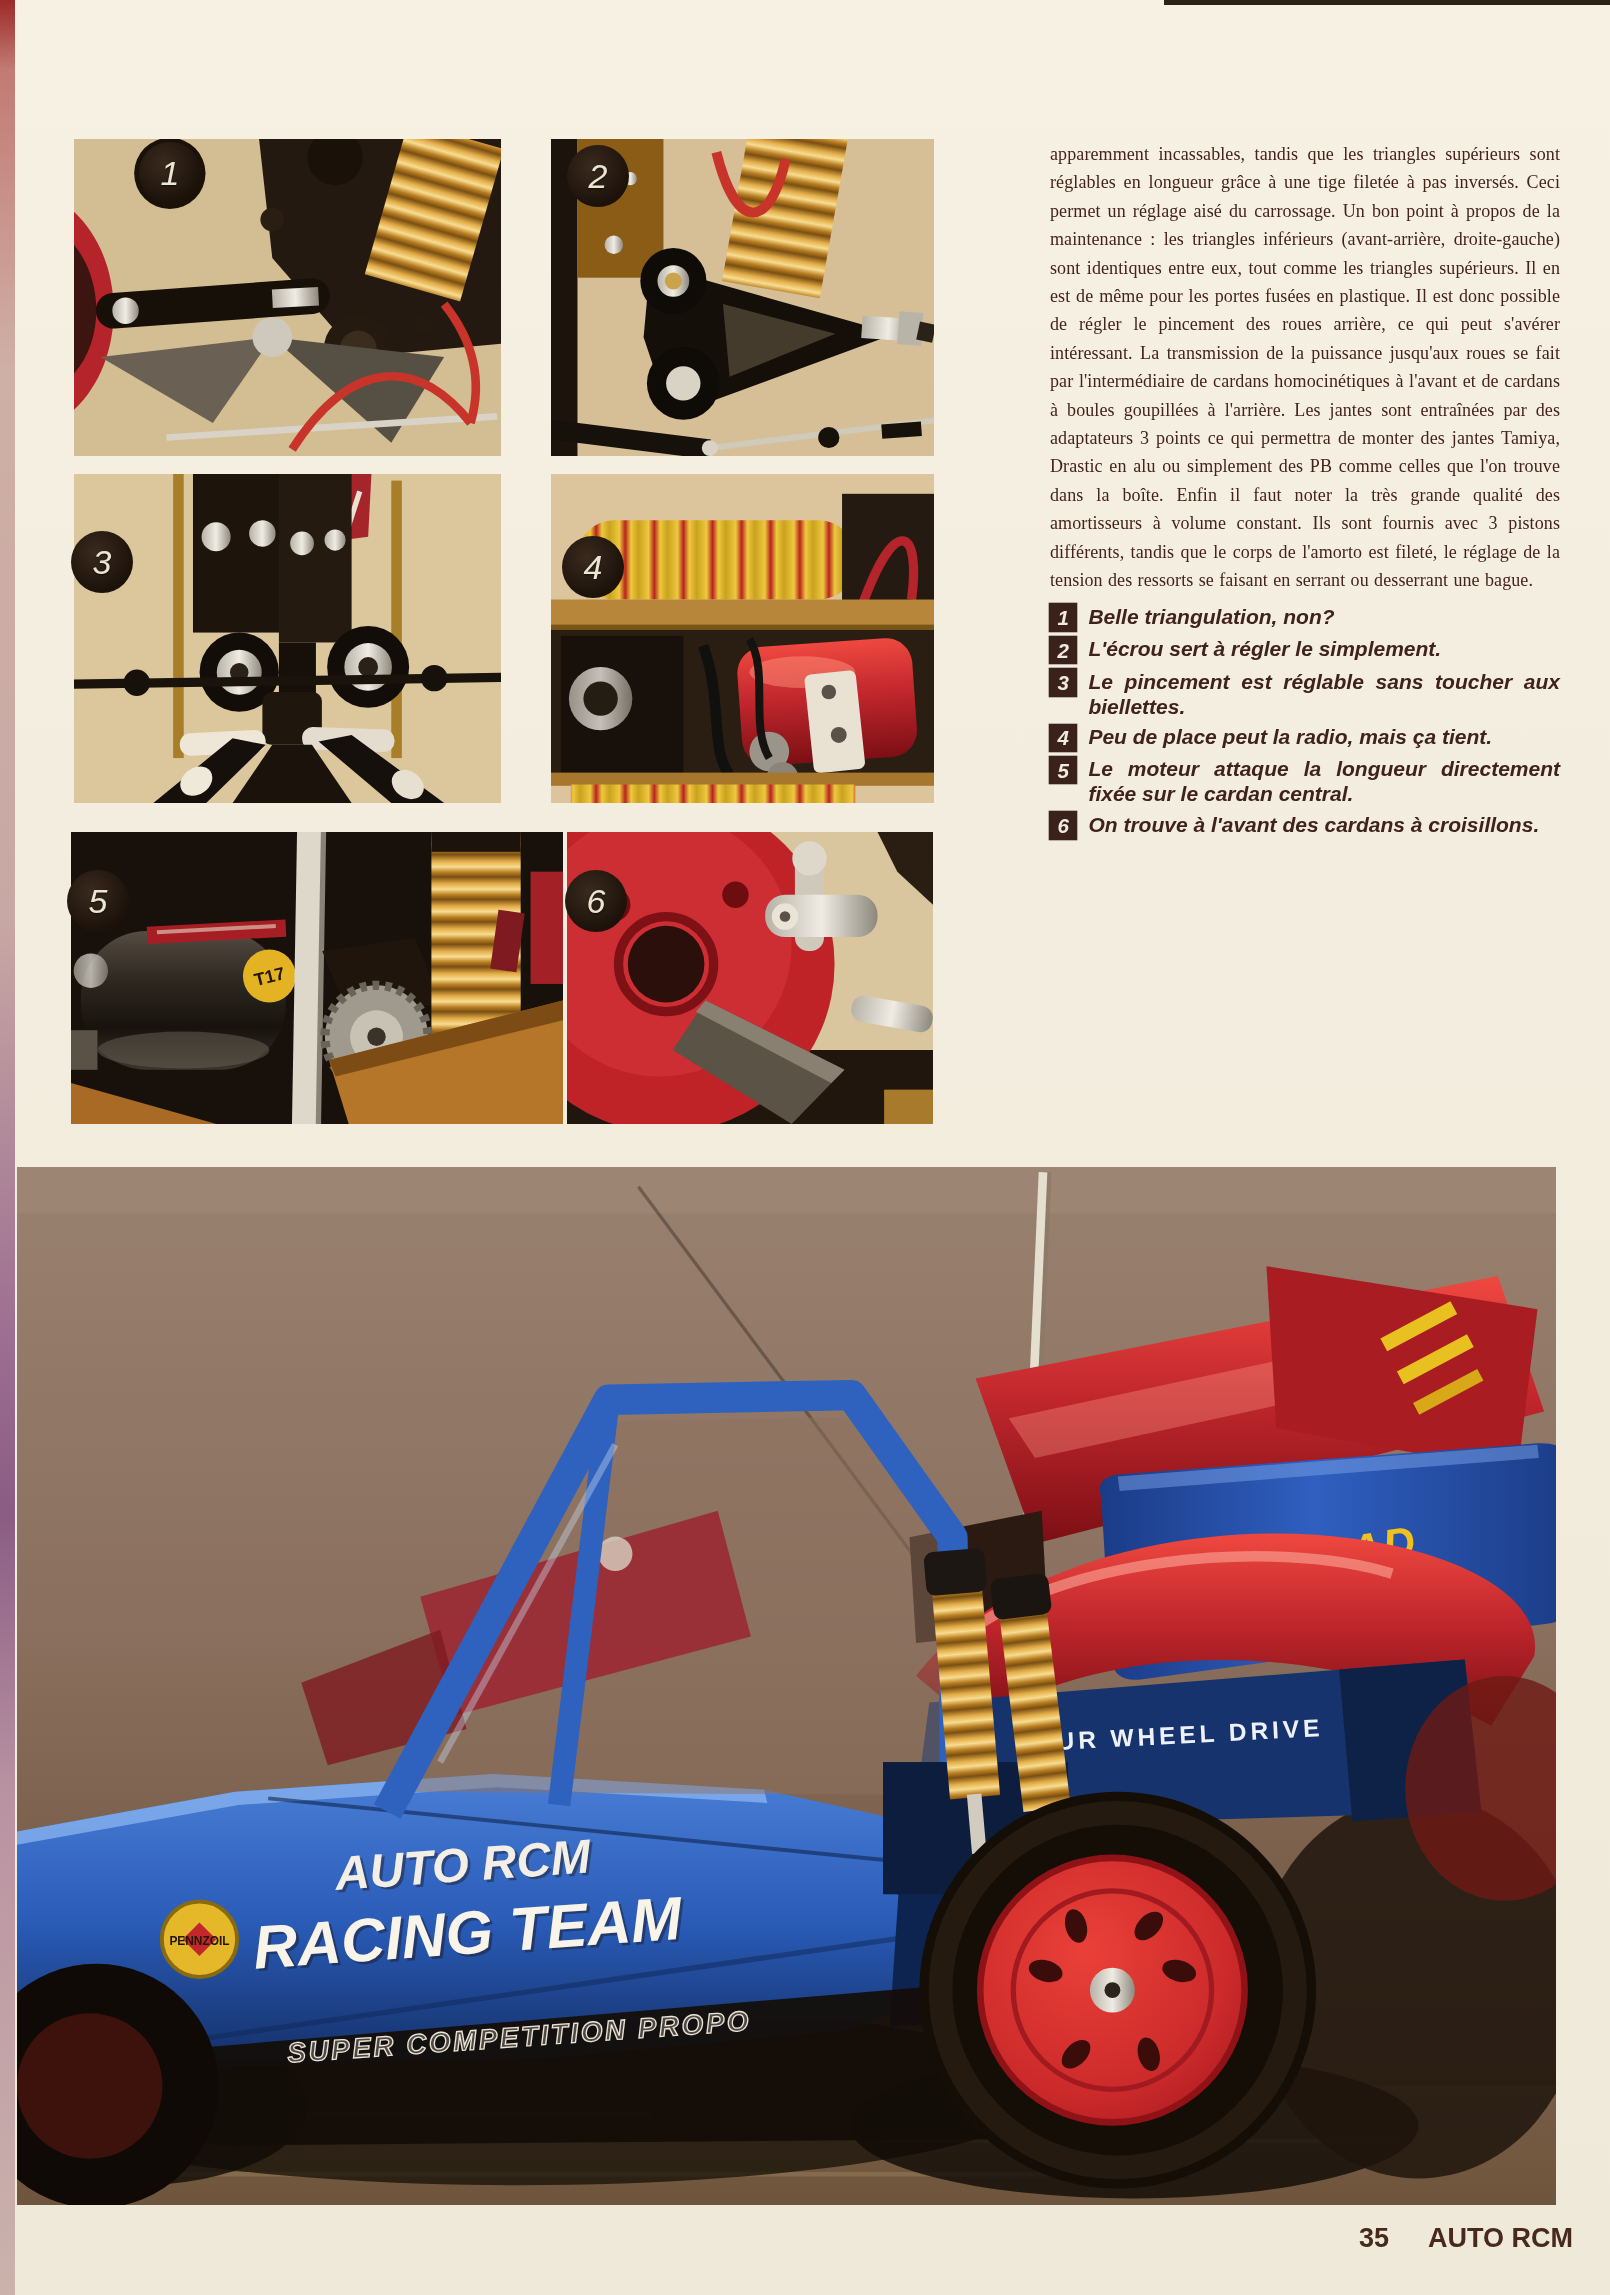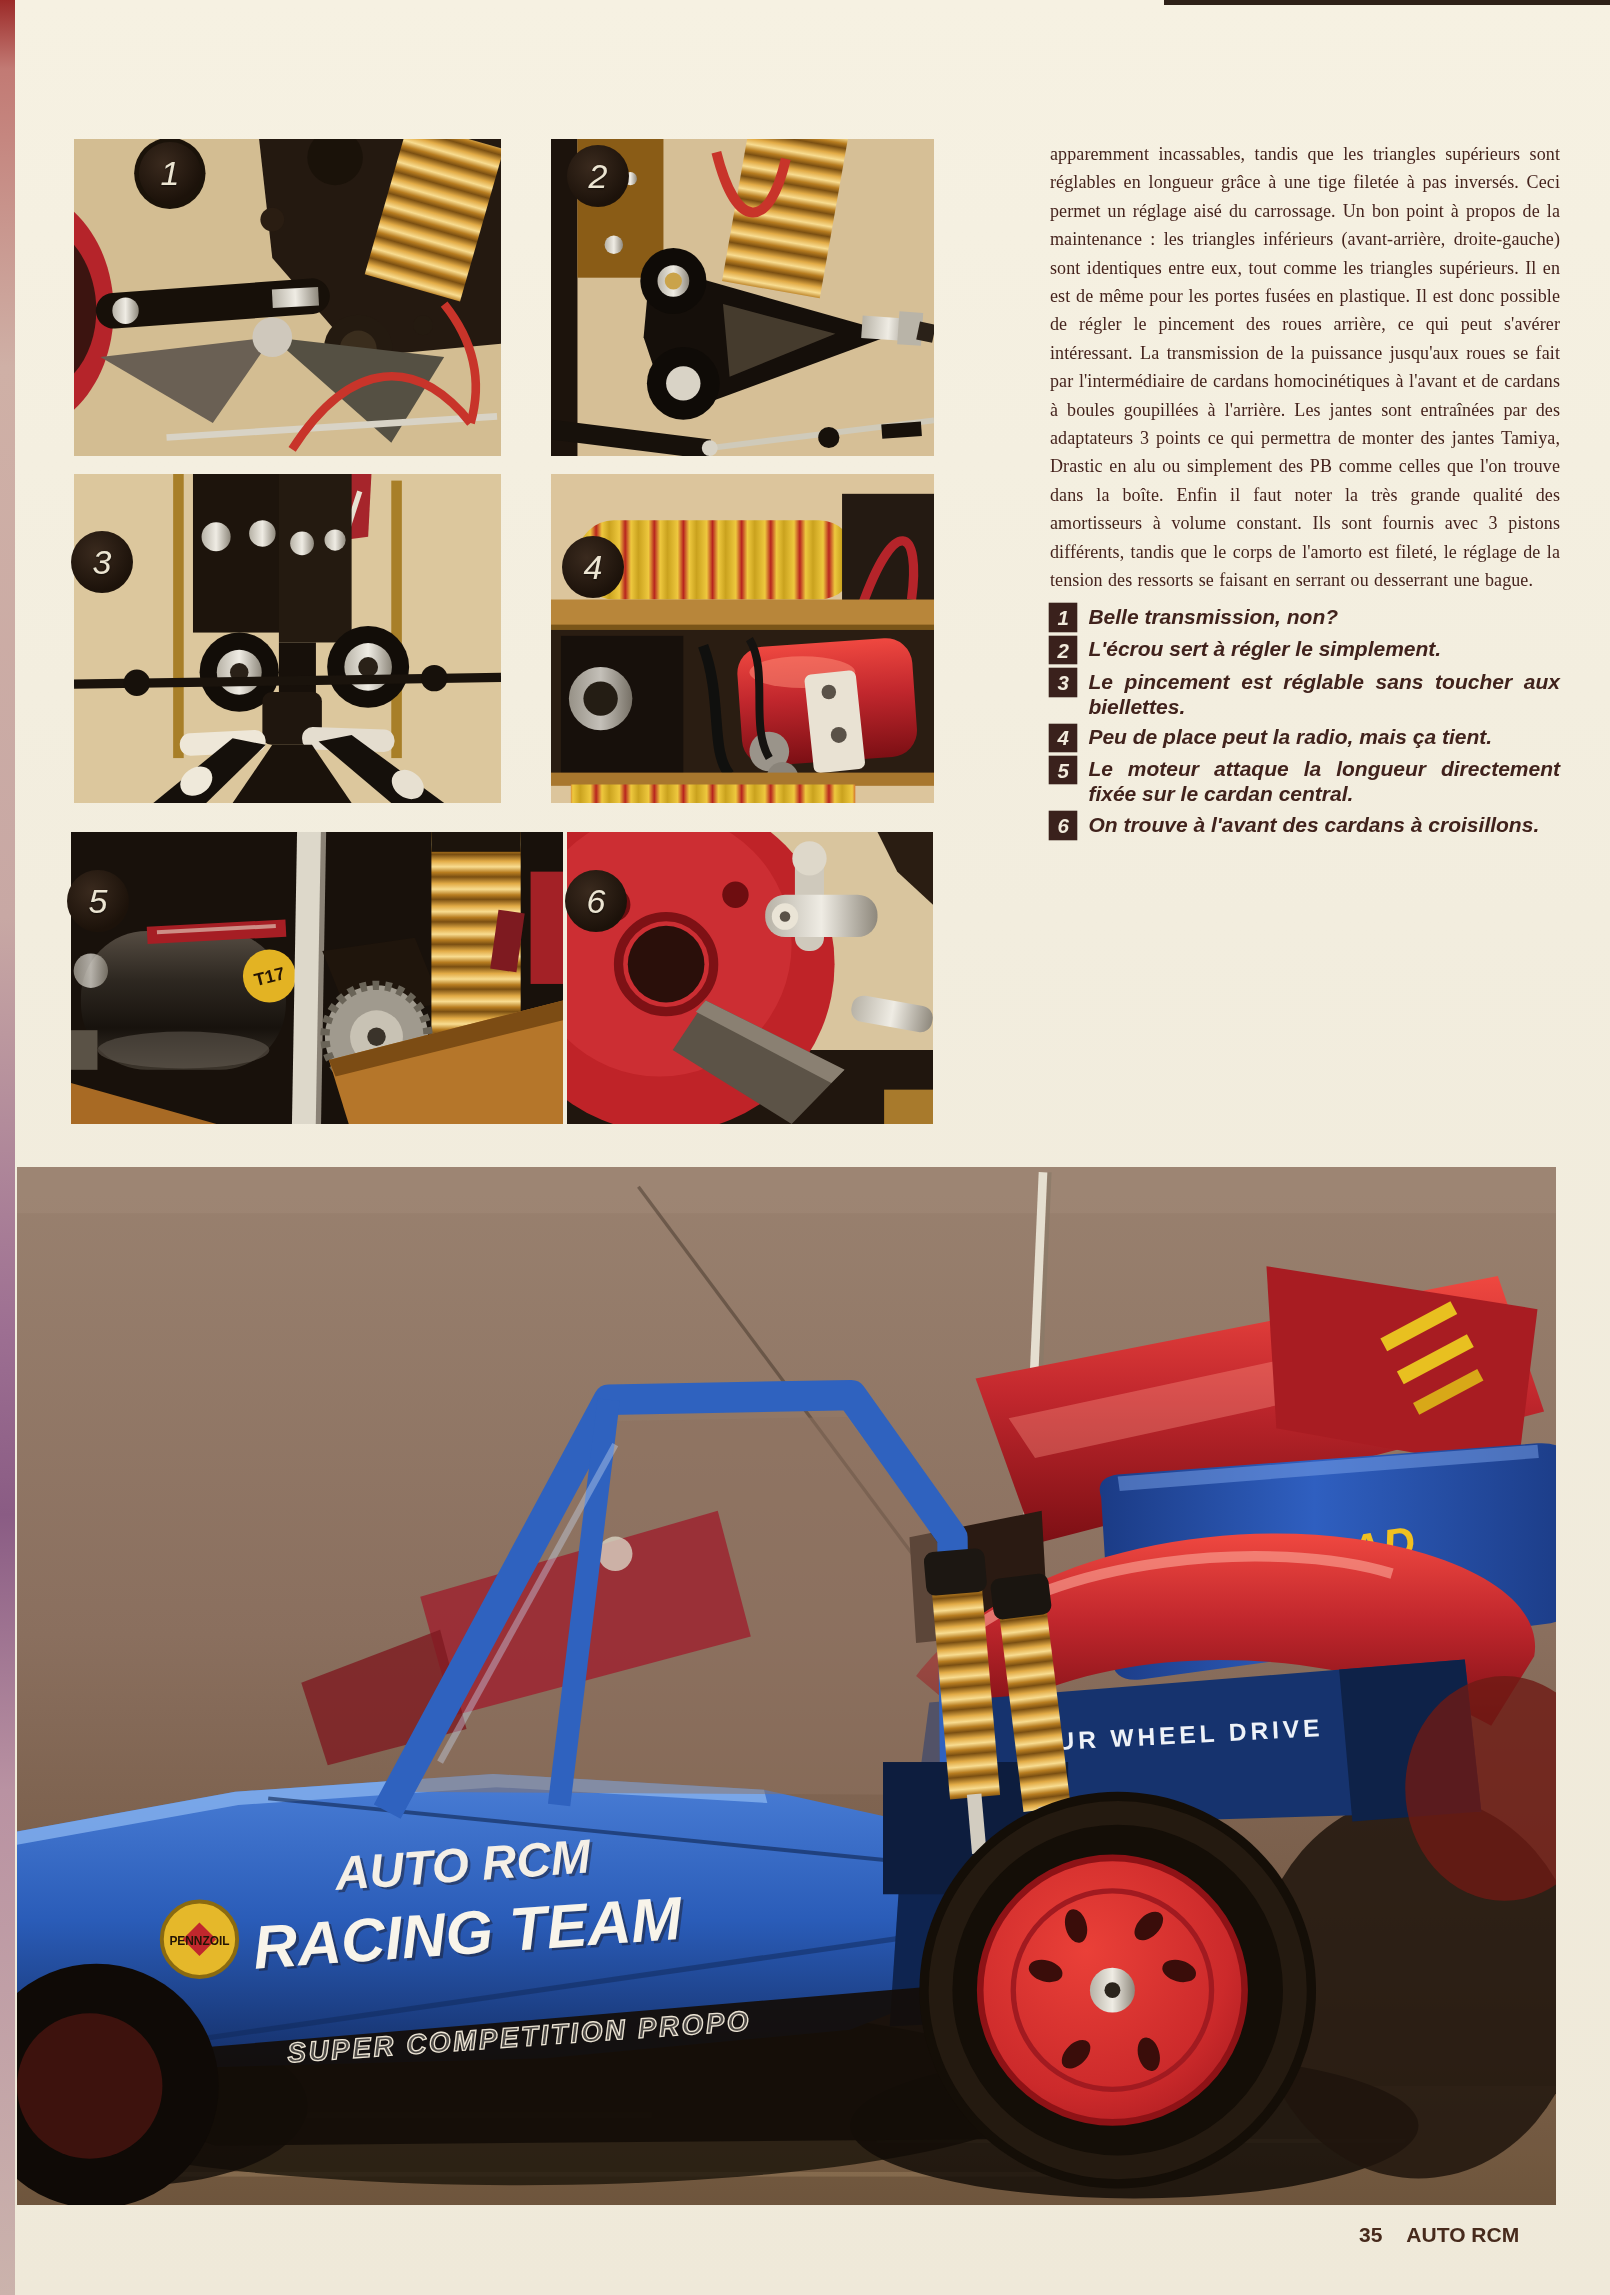--- a/index.html
+++ b/index.html
@@ -40,22 +40,22 @@
     font-family:"Liberation Sans",sans-serif;font-style:italic;font-weight:700;
     font-size:21px;line-height:25px;color:#40221c;}
   .caption-num{flex:0 0 26.4px;width:26.4px;height:26.4px;margin-top:0.7px;background:#3a211c;
     color:#f2ebdc;display:flex;align-items:center;justify-content:center;
     font-size:20.5px;font-style:italic;font-weight:700;box-shadow:0 0 0 1.3px #3a211c;}
   .caption-text{flex:1;text-align:justify;}
 
   .car-photo{position:absolute;left:16.5px;top:1167px;width:1539px;height:1038px;overflow:hidden;}
   .car-photo svg{display:block;width:100%;height:100%;}
 
-  .footer{position:absolute;left:1359px;top:2223px;display:flex;gap:24px;
-    font-family:"Liberation Sans",sans-serif;font-weight:700;font-size:21px;color:#472a1c;}
+  .footer{position:absolute;left:1359px;top:2223px;display:flex;gap:39px;
+    font-family:"Liberation Sans",sans-serif;font-weight:700;font-size:27px;color:#472a1c;}
 
   svg text{font-family:"Liberation Sans",sans-serif;}
 </style>
 </head>
 <body>
 
 <svg width="0" height="0" style="position:absolute" aria-hidden="true">
 <defs>
   <linearGradient id="gold" x1="0" y1="0" x2="0" y2="34" gradientUnits="userSpaceOnUse" spreadMethod="repeat">
     <stop offset="0" stop-color="#7a4f12"></stop>
@@ -299,21 +299,21 @@
     </div>
   <div class="photo-badge b6">
       <span>6</span>
     </div>
 
   <aside class="text-col">
     <p class="body-text">apparemment incassables, tandis que les triangles supérieurs sont réglables en longueur grâce à une tige filetée à pas inversés. Ceci permet un réglage aisé du carrossage. Un bon point à propos de la maintenance : les triangles inférieurs (avant-arrière, droite-gauche) sont identiques entre eux, tout comme les triangles supérieurs. Il en est de même pour les portes fusées en plastique. Il est donc possible de régler le pincement des roues arrière, ce qui peut s'avérer intéressant. La transmission de la puissance jusqu'aux roues se fait par l'intermédiaire de cardans homocinétiques à l'avant et de cardans à boules goupillées à l'arrière. Les jantes sont entraînées par des adaptateurs 3 points ce qui permettra de monter des jantes Tamiya, Drastic en alu ou simplement des PB comme celles que l'on trouve dans la boîte. Enfin il faut noter la très grande qualité des amortisseurs à volume constant. Ils sont fournis avec 3 pistons différents, tandis que le corps de l'amorto est fileté, le réglage de la tension des ressorts se faisant en serrant ou desserrant une bague.</p>
     <ul class="captions">
       <li class="caption-item">
         <span class="caption-num">1</span>
-        <span class="caption-text">Belle transmission, non?</span>
+        <span class="caption-text">Belle triangulation, non?</span>
       </li>
       <li class="caption-item">
         <span class="caption-num">2</span>
         <span class="caption-text">L'écrou sert à régler le simplement.</span>
       </li>
       <li class="caption-item">
         <span class="caption-num">3</span>
         <span class="caption-text">Le pincement est réglable sans toucher aux biellettes.</span>
       </li>
       <li class="caption-item">

